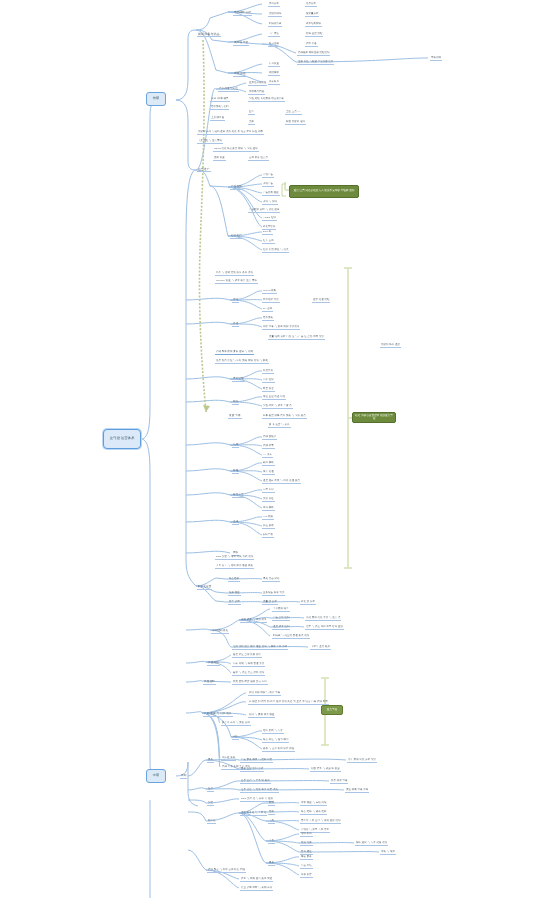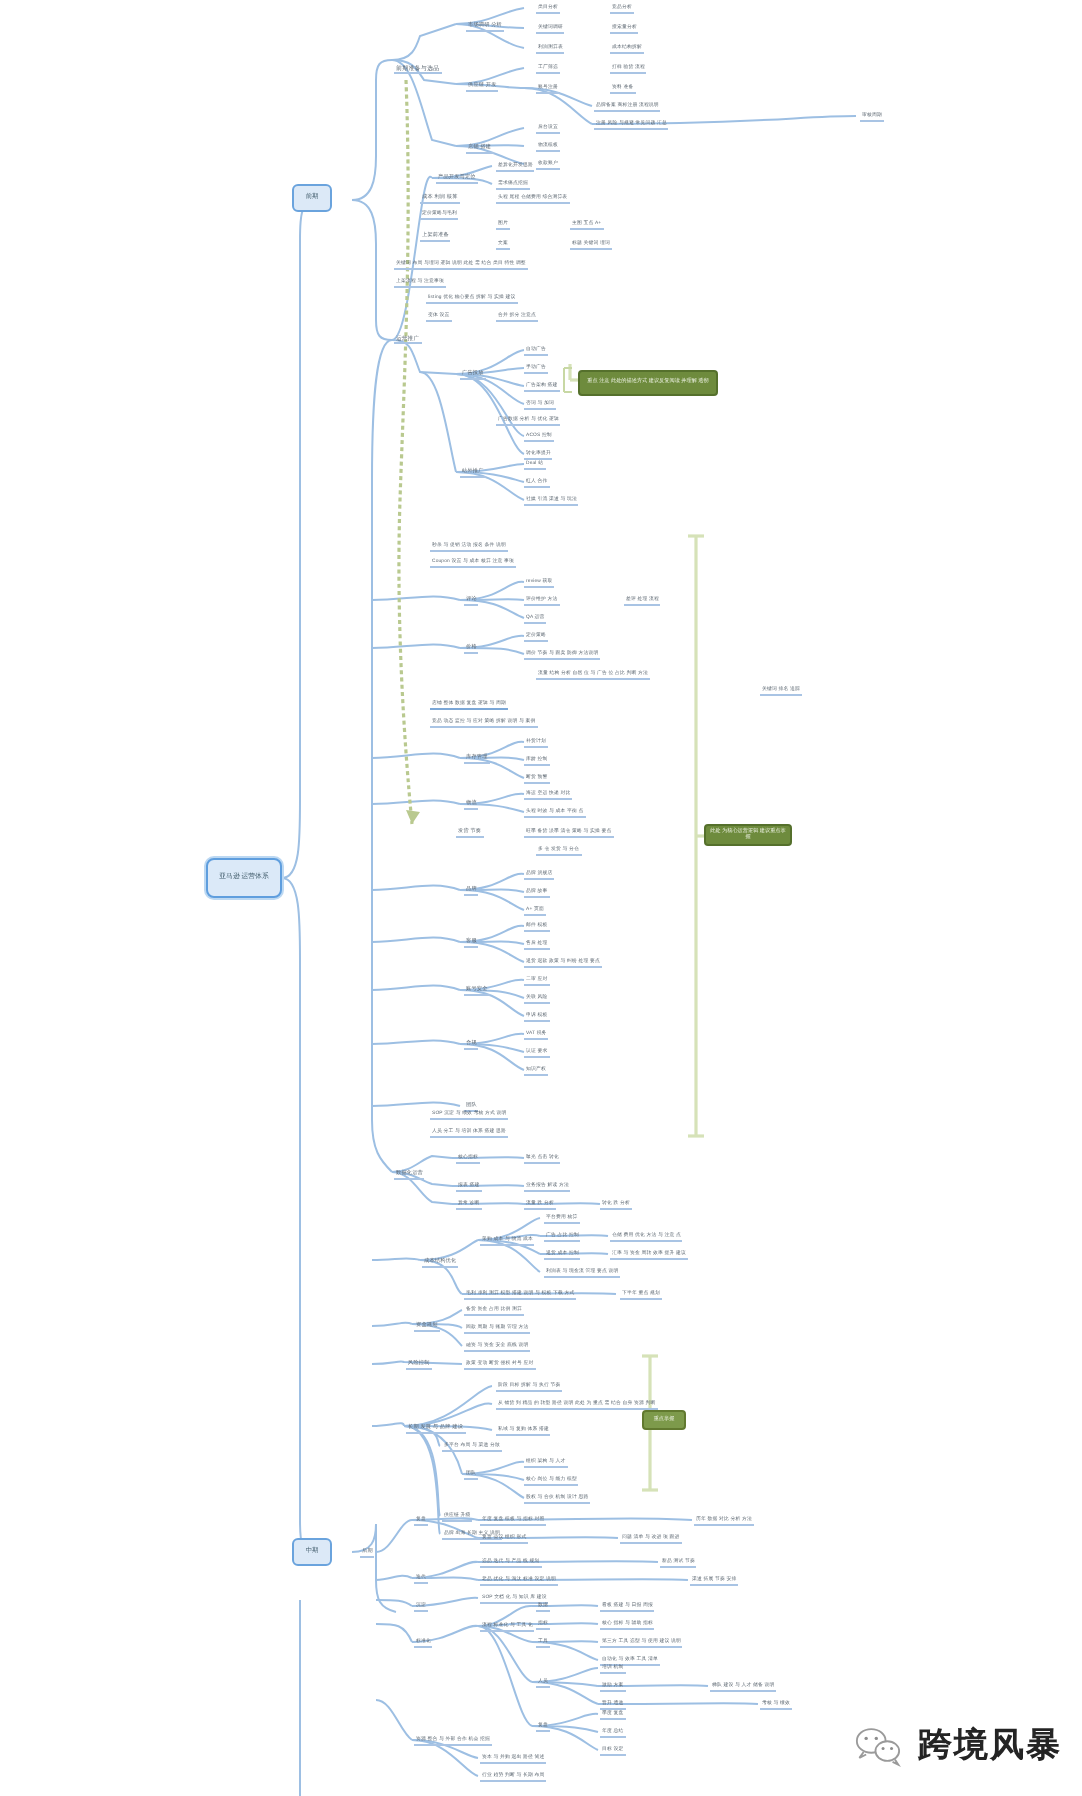--- a/index.html
+++ b/index.html
@@ -734,28 +734,13 @@
         <span class="txt">资源 整合 与 外部 合作 机会 挖掘</span>
       </div>
       <div class="node u" style="left: 240px; top: 878px; font-size: 2.4px;">
         <span class="txt">资本 与 并购 退出 路径 简述</span>
       </div>
       <div class="node u" style="left: 240px; top: 887px; font-size: 2.4px;">
         <span class="txt">行业 趋势 判断 与 长期 布局</span>
       </div>
     </div>
 
-  <div class="watermark">
-    <svg class="wm-icon" viewBox="0 0 30 26">
-      <g fill="none" stroke="#9a9a9a" stroke-width="1.1">
-        <ellipse cx="11" cy="10" rx="8.5" ry="7"></ellipse>
-        <path d="M6.5,16.5 L4,20 L8,18"></path>
-        <ellipse cx="20.5" cy="16" rx="7" ry="5.8" fill="#ffffff"></ellipse>
-        <path d="M25,21 L27,24 L23.6,22.4"></path>
-      </g>
-      <circle cx="8" cy="8.5" r="1" fill="#8d8d8d"></circle>
-      <circle cx="14" cy="8.5" r="1" fill="#8d8d8d"></circle>
-      <circle cx="18" cy="14.5" r="0.9" fill="#8d8d8d"></circle>
-      <circle cx="23" cy="14.5" r="0.9" fill="#8d8d8d"></circle>
-    </svg>
-    <span class="wm-text">跨境风暴</span>
-  </div>
 </div>
 
 </body></html>

